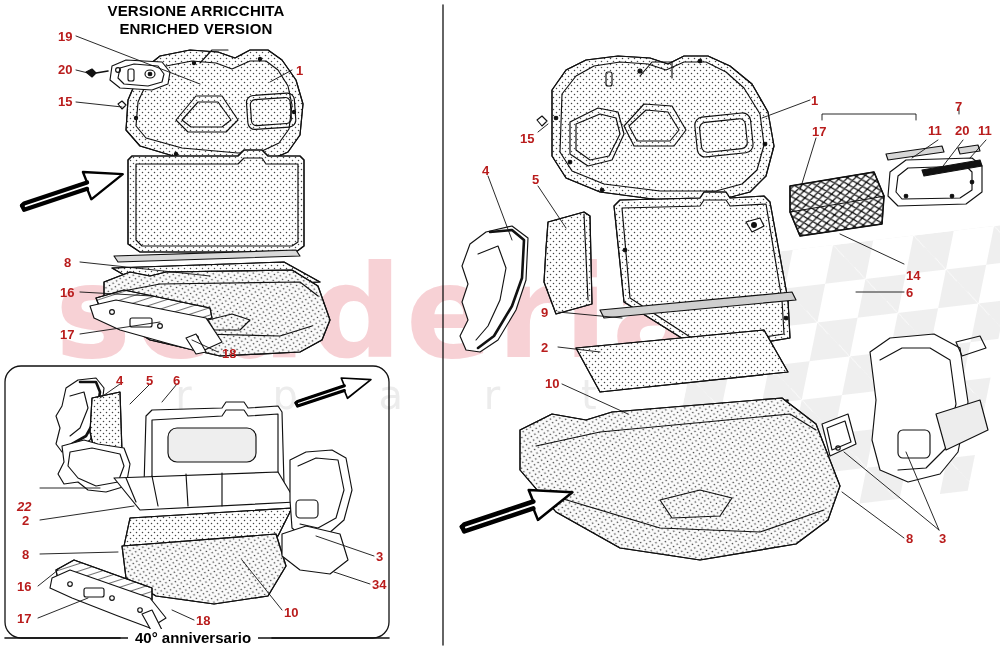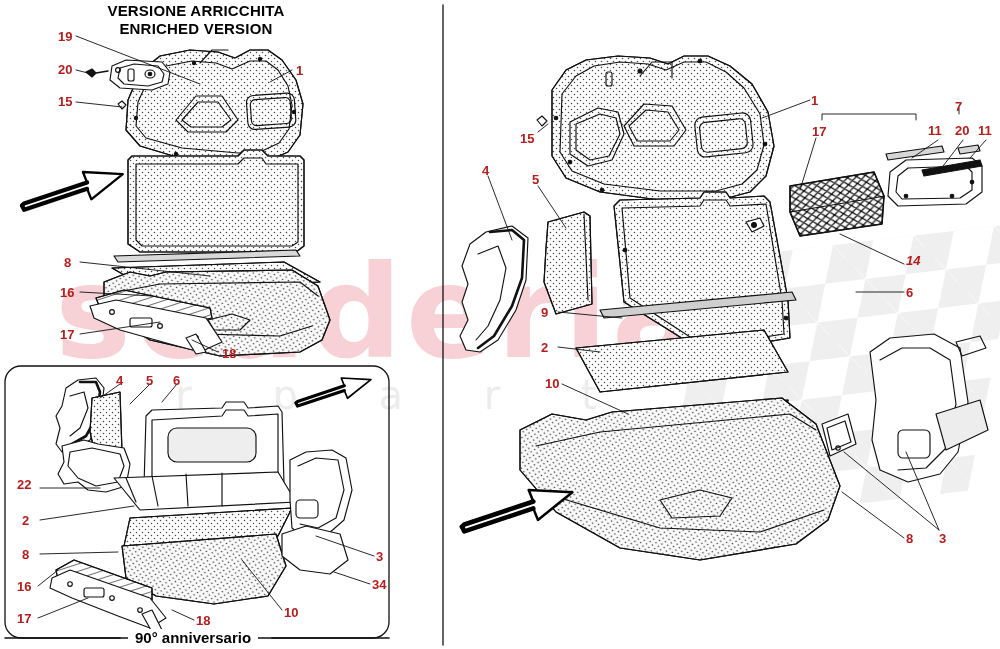--- a/index.html
+++ b/index.html
@@ -403,55 +403,55 @@
 
         <path d="M906 120 L906 114 L1000 114 L1000 120" transform="translate(-84,0)"></path>
         <line x1="959" y1="114" x2="959" y2="108"></line>
       </g>
     </g>
   </svg>
 
   <div class="title" style="left:88px;top:2px;width:216px;">VERSIONE ARRICCHITA</div>
   <div class="title" style="left:88px;top:20px;width:216px;">ENRICHED VERSION</div>
 
-  <div class="anniv" style="left:128px;top:629px;">90° anniversario</div>
+  <div class="anniv" style="left:128px;top:629px;">40° anniversario</div>
 
   <div class="lbl" style="left:58px;top:30px;">19</div>
   <div class="lbl" style="left:58px;top:63px;">20</div>
   <div class="lbl" style="left:58px;top:95px;">15</div>
   <div class="lbl" style="left:296px;top:64px;">1</div>
 
   <div class="lbl" style="left:64px;top:256px;">8</div>
   <div class="lbl" style="left:60px;top:286px;">16</div>
   <div class="lbl" style="left:60px;top:328px;">17</div>
   <div class="lbl" style="left:222px;top:347px;">18</div>
 
   <div class="lbl" style="left:116px;top:374px;">4</div>
   <div class="lbl" style="left:146px;top:374px;">5</div>
   <div class="lbl" style="left:173px;top:374px;">6</div>
-  <div class="lbl" style="left:17px;top:478px;">22</div>
+  <div class="lbl" style="left:17px;top:500px;font-style:italic;">22</div>
   <div class="lbl" style="left:22px;top:514px;">2</div>
   <div class="lbl" style="left:22px;top:548px;">8</div>
   <div class="lbl" style="left:17px;top:580px;">16</div>
   <div class="lbl" style="left:17px;top:612px;">17</div>
   <div class="lbl" style="left:196px;top:614px;">18</div>
   <div class="lbl" style="left:284px;top:606px;">10</div>
   <div class="lbl" style="left:376px;top:550px;">3</div>
   <div class="lbl" style="left:372px;top:578px;">34</div>
 
   <div class="lbl" style="left:811px;top:94px;">1</div>
   <div class="lbl" style="left:520px;top:132px;">15</div>
   <div class="lbl" style="left:812px;top:125px;">17</div>
   <div class="lbl" style="left:955px;top:100px;">7</div>
   <div class="lbl" style="left:928px;top:124px;">11</div>
   <div class="lbl" style="left:955px;top:124px;">20</div>
   <div class="lbl" style="left:978px;top:124px;">11</div>
   <div class="lbl" style="left:482px;top:164px;">4</div>
   <div class="lbl" style="left:532px;top:173px;">5</div>
-  <div class="lbl" style="left:906px;top:254px;font-style:italic;">14</div>
+  <div class="lbl" style="left:906px;top:269px;">14</div>
   <div class="lbl" style="left:906px;top:286px;">6</div>
   <div class="lbl" style="left:541px;top:306px;">9</div>
   <div class="lbl" style="left:541px;top:341px;">2</div>
   <div class="lbl" style="left:545px;top:377px;">10</div>
   <div class="lbl" style="left:906px;top:532px;">8</div>
   <div class="lbl" style="left:939px;top:532px;">3</div>
 
 </div>
 
 </body></html>

